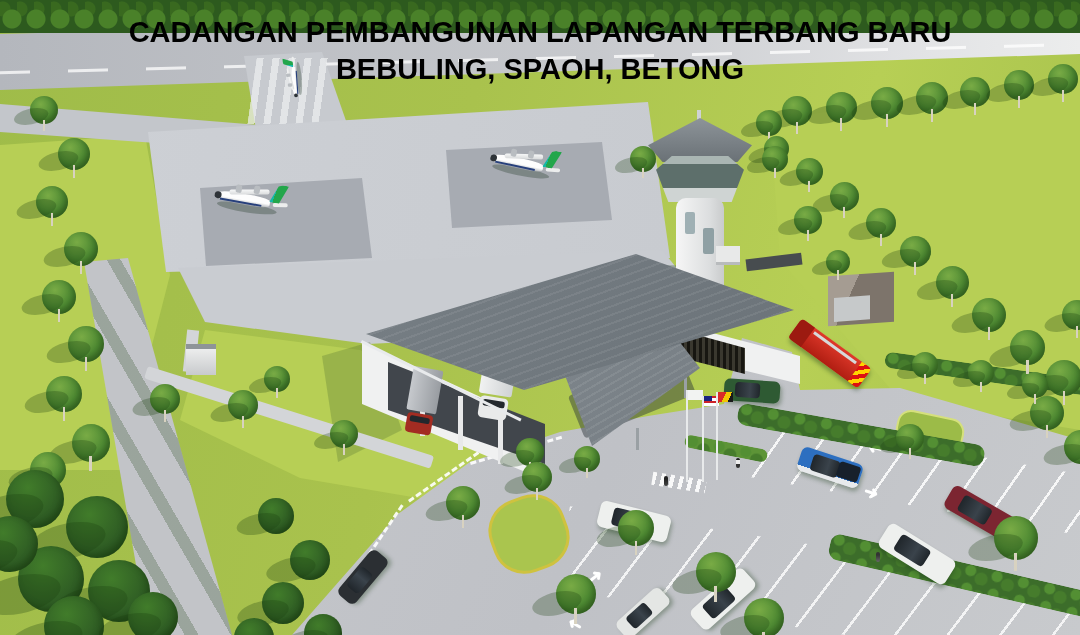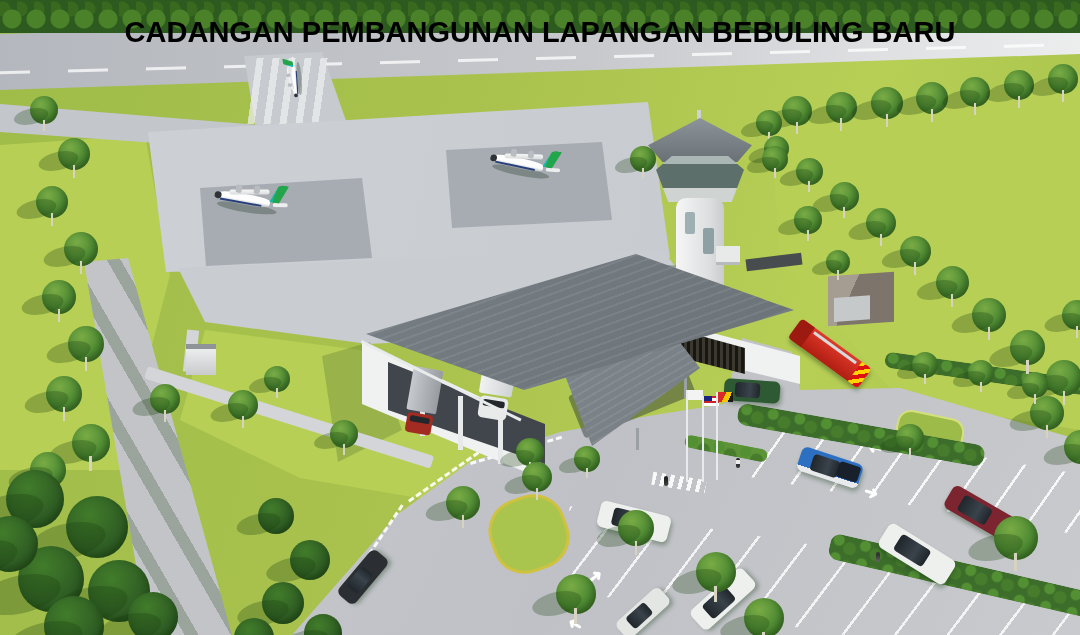--- a/index.html
+++ b/index.html
@@ -346,21 +346,22 @@
       <div class="flag" id="flag-malaysia"></div>
     </div>
   <div class="pole" id="pole-3">
       <div class="flag" id="flag-sarawak"></div>
     </div>
   <div class="person" id="person-1"></div>
   <div class="person" id="person-2"></div>
   <div class="person" id="person-3"></div>
 
   <div id="title">
-    <div>CADANGAN PEMBANGUNAN LAPANGAN BEBULING BARU</div>
+    <div>CADANGAN PEMBANGUNAN LAPANGAN TERBANG BARU</div>
+    <div>BEBULING, SPAOH, BETONG</div>
   </div>
 <div class="tree" style="left: 782px; top: 96px; width: 30px; height: 30px;"></div>
     <div class="tree" style="left: 826px; top: 92px; width: 31px; height: 31px;"></div>
     <div class="tree" style="left: 871px; top: 87px; width: 32px; height: 32px;"></div>
     <div class="tree" style="left: 916px; top: 82px; width: 32px; height: 32px;"></div>
     <div class="tree" style="left: 960px; top: 77px; width: 30px; height: 30px;"></div>
     <div class="tree" style="left: 1004px; top: 70px; width: 30px; height: 30px;"></div>
     <div class="tree" style="left: 1048px; top: 64px; width: 30px; height: 30px;"></div>
     <div class="tree" style="left: 756px; top: 110px; width: 26px; height: 26px;"></div>
     <div class="tree" style="left: 764px; top: 136px; width: 25px; height: 25px;"></div>

